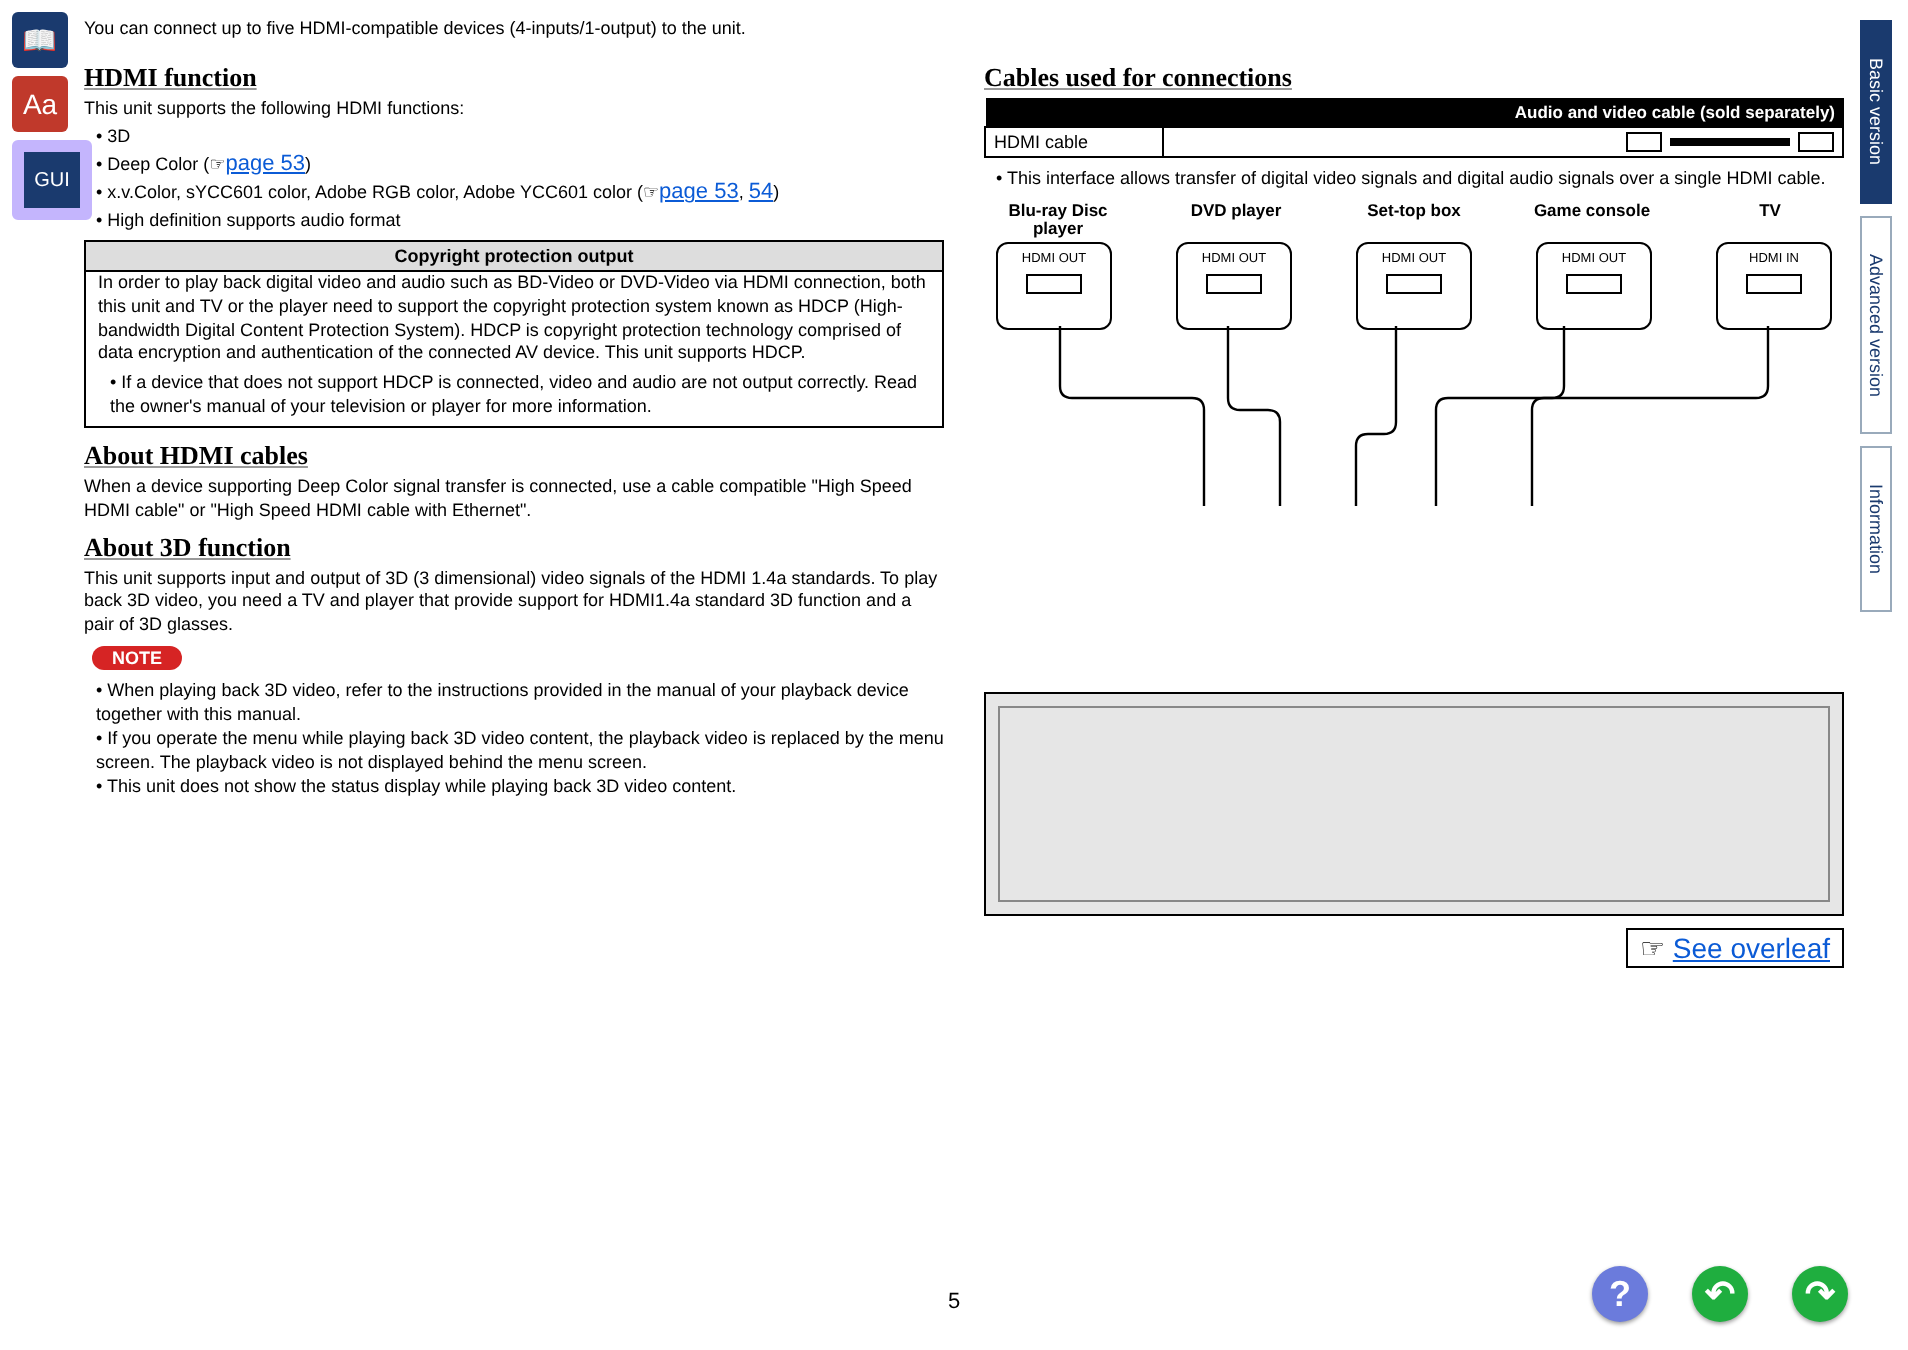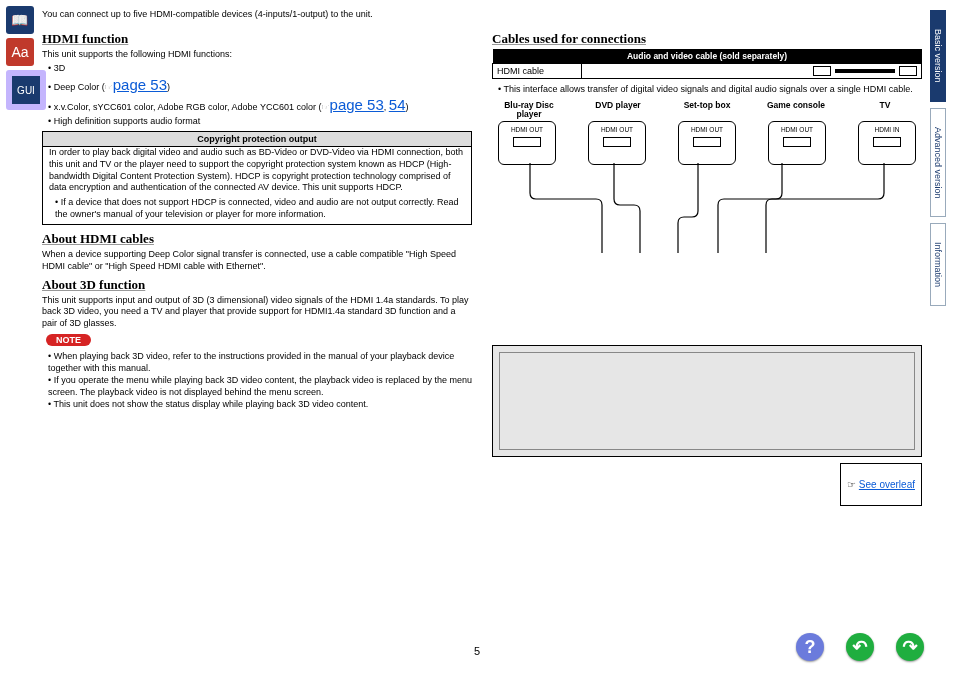--- a/index.html
+++ b/index.html
@@ -61,21 +61,21 @@
     font-weight: bold;
     font-size: 13px;
     margin: 4px 0 2px 0;
     text-decoration: underline;
     text-decoration-color: #999;
   }
   .body-text { font-size: 9px; line-height: 1.3; }
   ul.bul { margin: 2px 0 4px 0; padding-left: 6px; list-style: none; }
   ul.bul li::before { content: "• "; }
   ul.bul li { font-size: 9px; line-height: 1.35; }
-  a.pg-link { color: #0b5bd6; text-decoration: underline; font-size: 15px; }
+  a.pg-link { color: #0b5bd6; text-decoration: underline; font-size: 11px; }
   .box {
     border: 1px solid #000;
     margin: 4px 0 6px 0;
   }
   .box-header {
     background: #ddd;
     text-align: center;
     font-weight: bold;
     font-size: 9px;
     padding: 2px 4px;
@@ -93,21 +93,21 @@
     margin: 4px 0 2px 4px;
   }
   .cable-table {
     width: 100%;
     border-collapse: collapse;
     font-size: 9px;
     margin-bottom: 4px;
   }
   .cable-table th {
     background: #000; color: #fff; font-weight: bold;
-    padding: 2px 4px; font-size: 8.5px;
+    padding: 2px 4px; font-size: 8.5px; text-align: right;
   }
   .cable-table td { border: 1px solid #000; padding: 2px 4px; }
   .device-row {
     display: flex; justify-content: space-between;
     font-size: 8.5px; font-weight: bold; text-align: center;
     margin-top: 6px;
     padding: 0 6px;
   }
   .device-row > div { width: 62px; line-height: 1.05; }
   .port-row {
@@ -128,22 +128,22 @@
     height: 110px;
     border: 1px solid #000;
     background: #e6e6e6;
     position: relative;
   }
   .recv-inner { position:absolute; inset:6px; border:1px solid #888;}
   .see-overleaf {
     float: right;
     margin-top: 6px;
     border: 1px solid #000;
-    font-size: 10px;
-    padding: 15px 6px;
+    font-size: 14px;
+    padding: 1px 6px;
     text-align: right;
   }
   .see-overleaf a { color: #0b5bd6; text-decoration: underline; }
   .right-tabs {
     position: absolute;
     right: 6px;
     top: 10px;
     width: 18px;
   }
   .tab {

